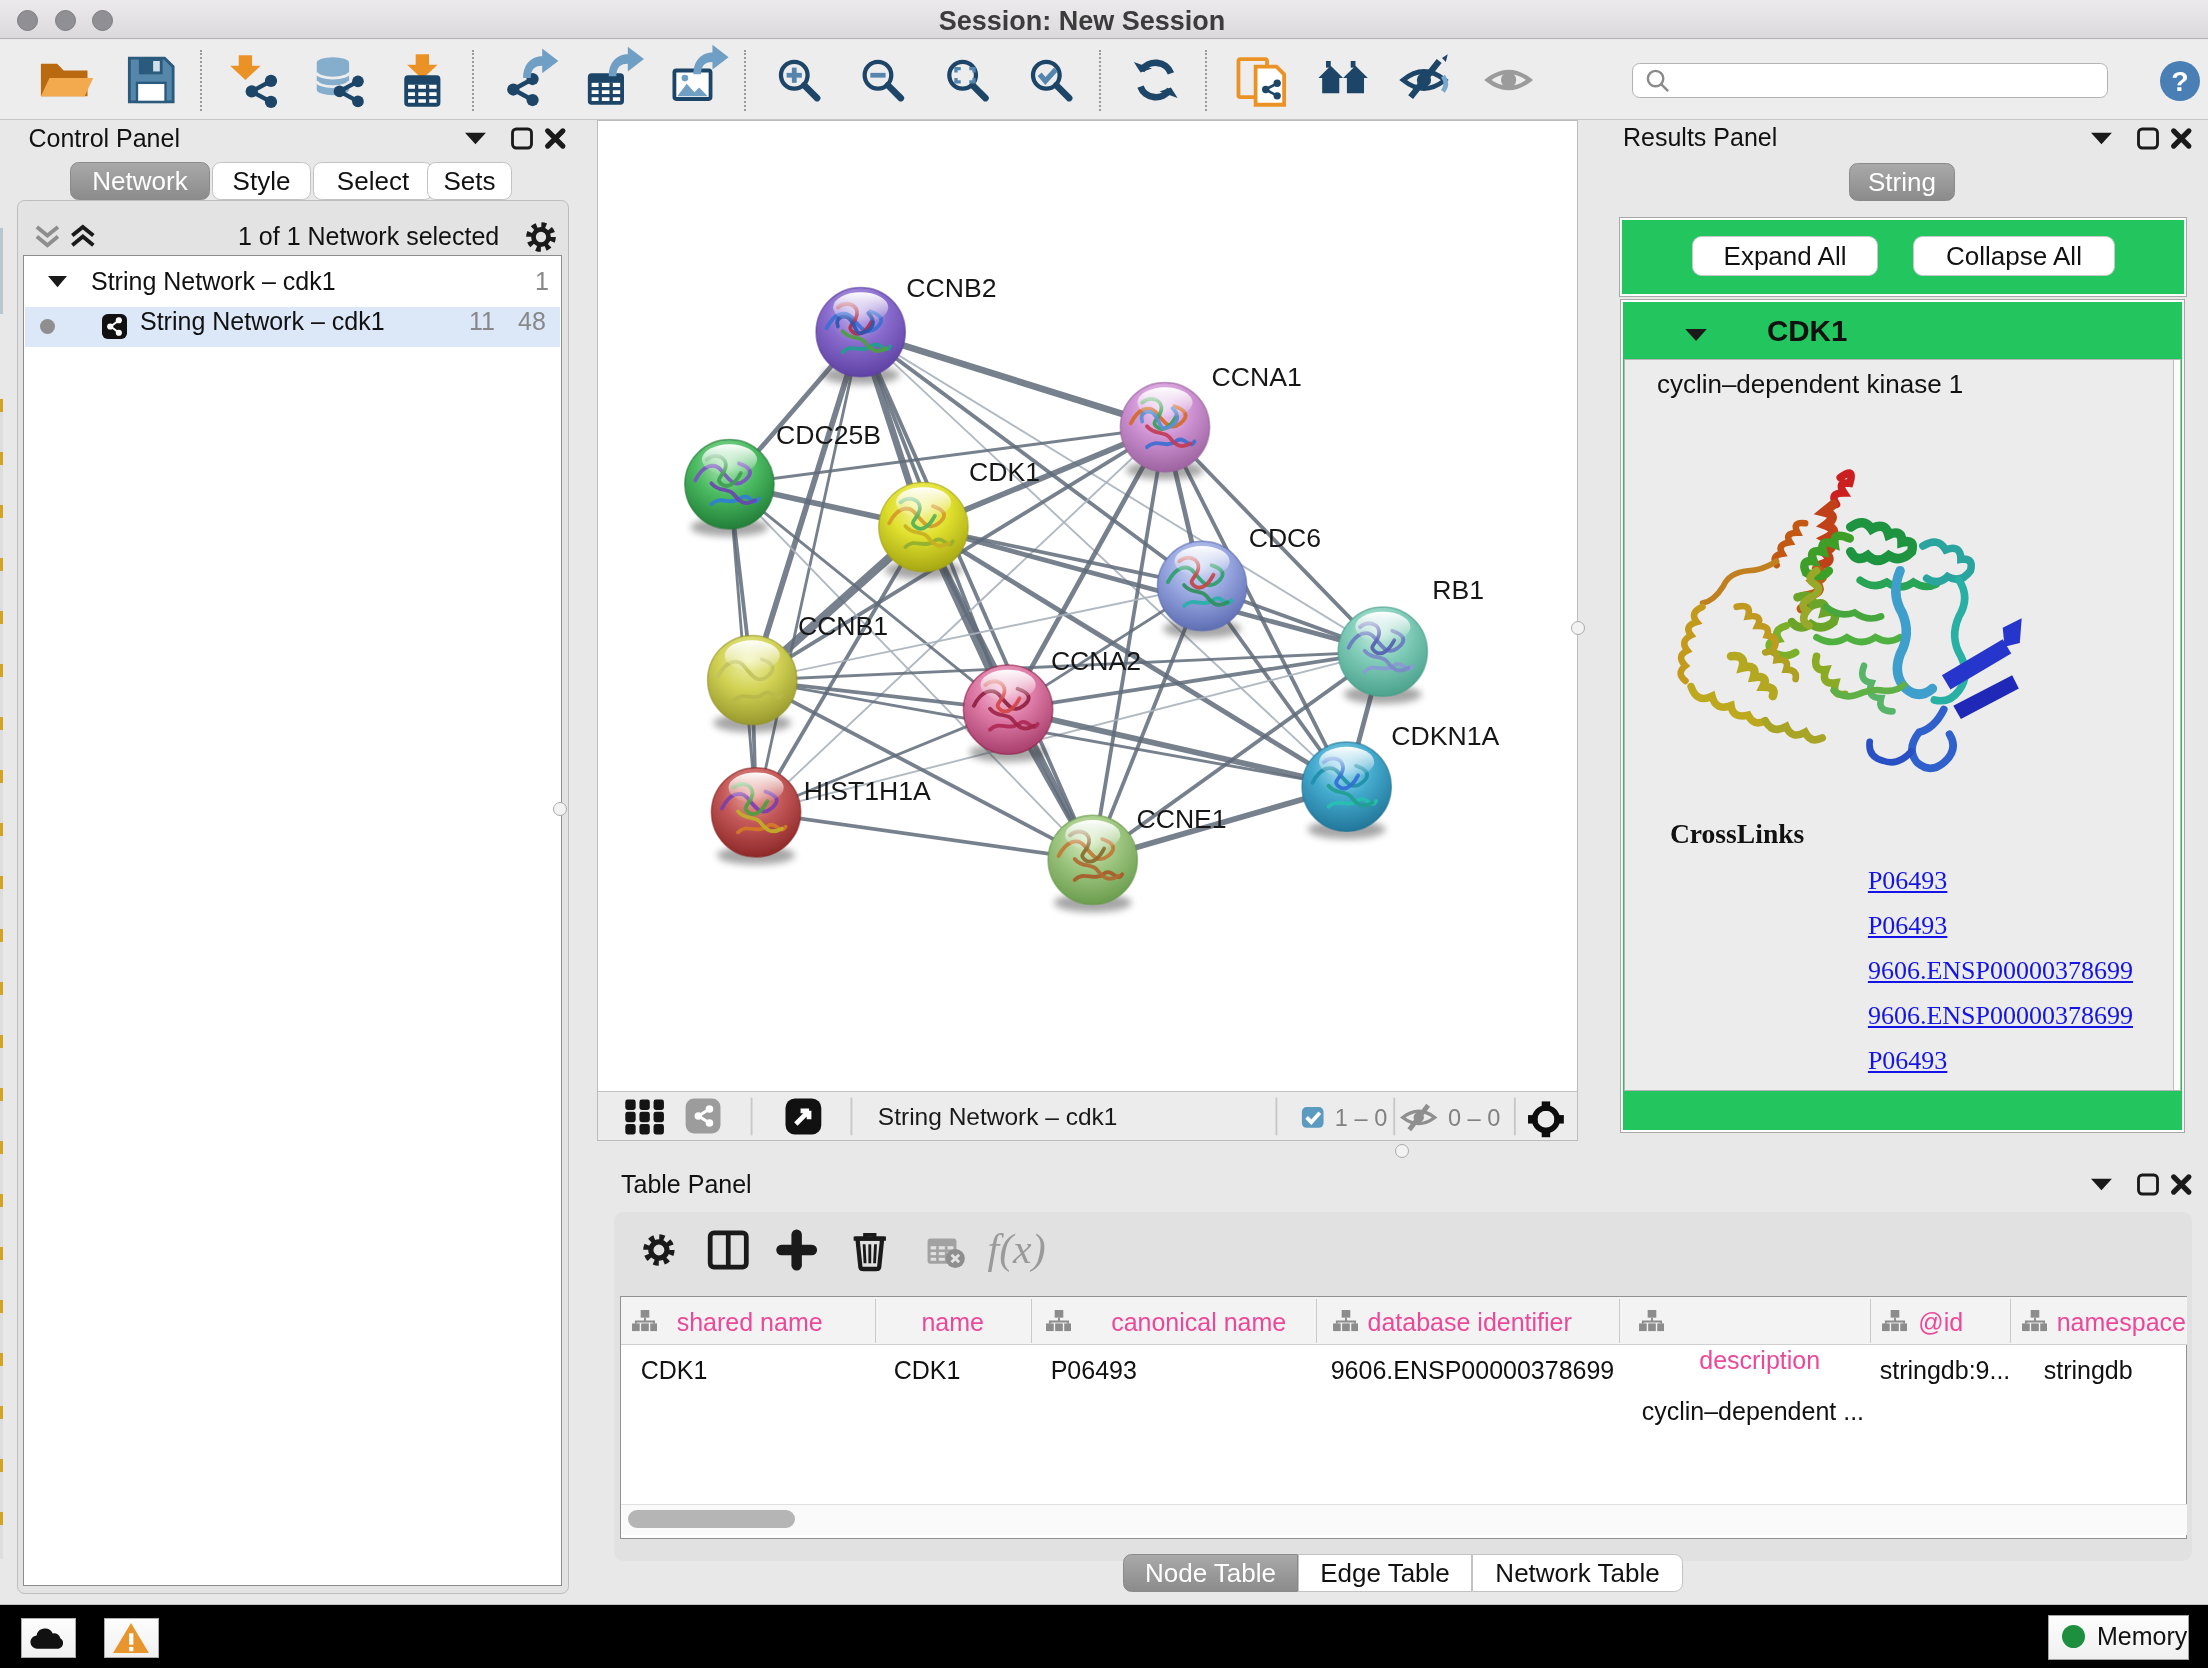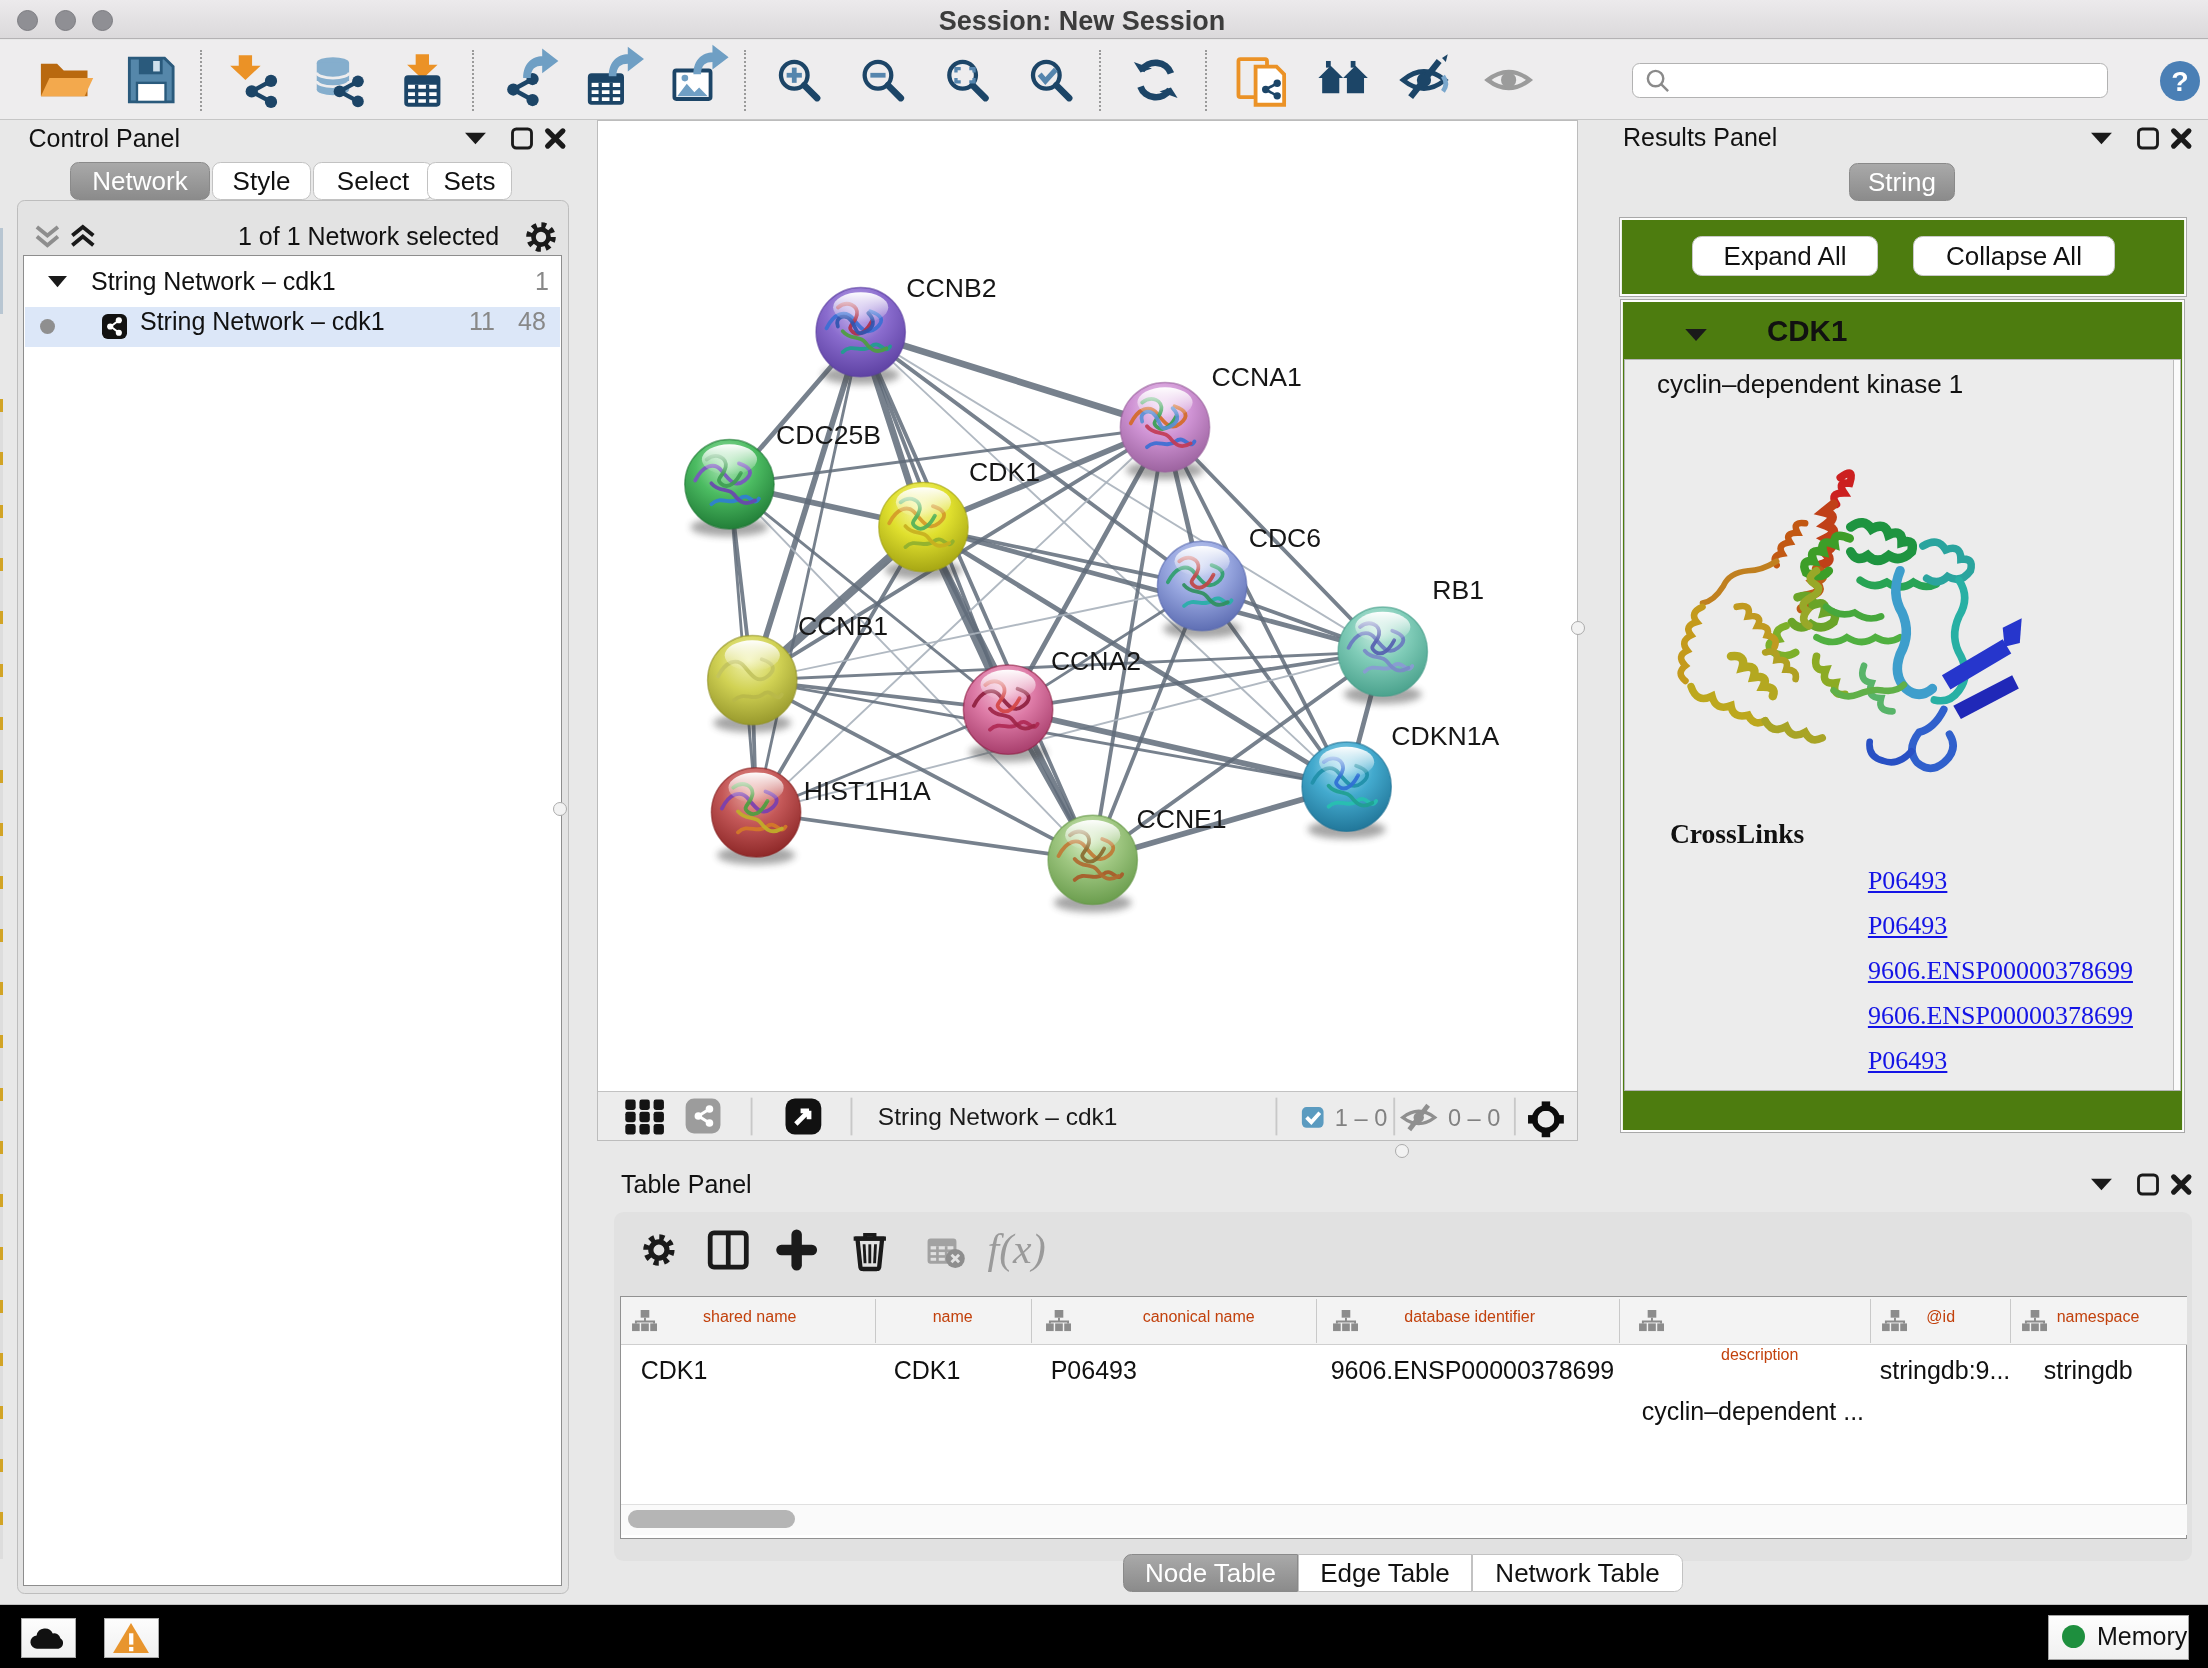--- a/index.html
+++ b/index.html
@@ -24,28 +24,28 @@
   
   #cp-box { left:17px; top:200px; width:552px; height:1394px; background:#e3e3e3;
     border:1px solid #bdbdbd; border-radius:7.6px; }
   #cp-tree { left:23px; top:255px; width:539px; height:1331px; background:#fff; border:1px solid #8d8d8d; }
   .trow { position:absolute; left:1px; width:535px; height:40px; font-size:25px; color:#111; }
   
   #netpanel { left:597px; top:120px; width:981px; height:1021px; background:#fff; border:1px solid #bcbcbc; }
   #nettb { position:absolute; left:0; top:970px; width:979px; height:49px; background:#ececec; border-top:1px solid #c2c2c2; }
   
   #respanel { left:1581px; top:120px; width:622px; height:1044px; }
-  .rbox { position:absolute; background:#4d7c0f; border:1px solid #a8a8a8; }
+  .rbox { position:absolute; background:#22c55e; border:1px solid #a8a8a8; }
   .serif { font-family:"Liberation Serif", serif; }
   a.rl { color:#1414e6; text-decoration:underline; }
   
   #tp-box { left:614px; top:1212px; width:1578px; height:349px; background:#e1e1e1; border-radius:9.5px; }
   #tbl { position:absolute; left:5.7px; top:84px; width:1567px; height:243px; background:#fff; border:1px solid #919191; }
   .thsep { position:absolute; top:1.9px; height:44px; width:1px; background:#c9c9c9; }
-  .thlabel { position:absolute; top:10.5px; font-size:16px; color:#c2410c; text-align:center; }
+  .thlabel { position:absolute; top:10.5px; font-size:25px; color:#ec4899; text-align:center; }
   .treeic { position:absolute; top:13.3px; }
   .tval { position:absolute; top:59px; font-size:25px; color:#111; }
   
   #statusbar { left:0; top:1604px; width:2208px; height:65px; background:#000000; border-top:1px solid #c2c2c2; }
   .sbtn { position:absolute; background:linear-gradient(#fdfdfd,#f0f0f0); border:1.9px solid #ababab; }
   .handle { position:absolute; width:14.3px; height:14.3px; border-radius:50%; background:#f2f2f2; border:1px solid #ababab; }
 </style>
 </head>
 <body>
 

